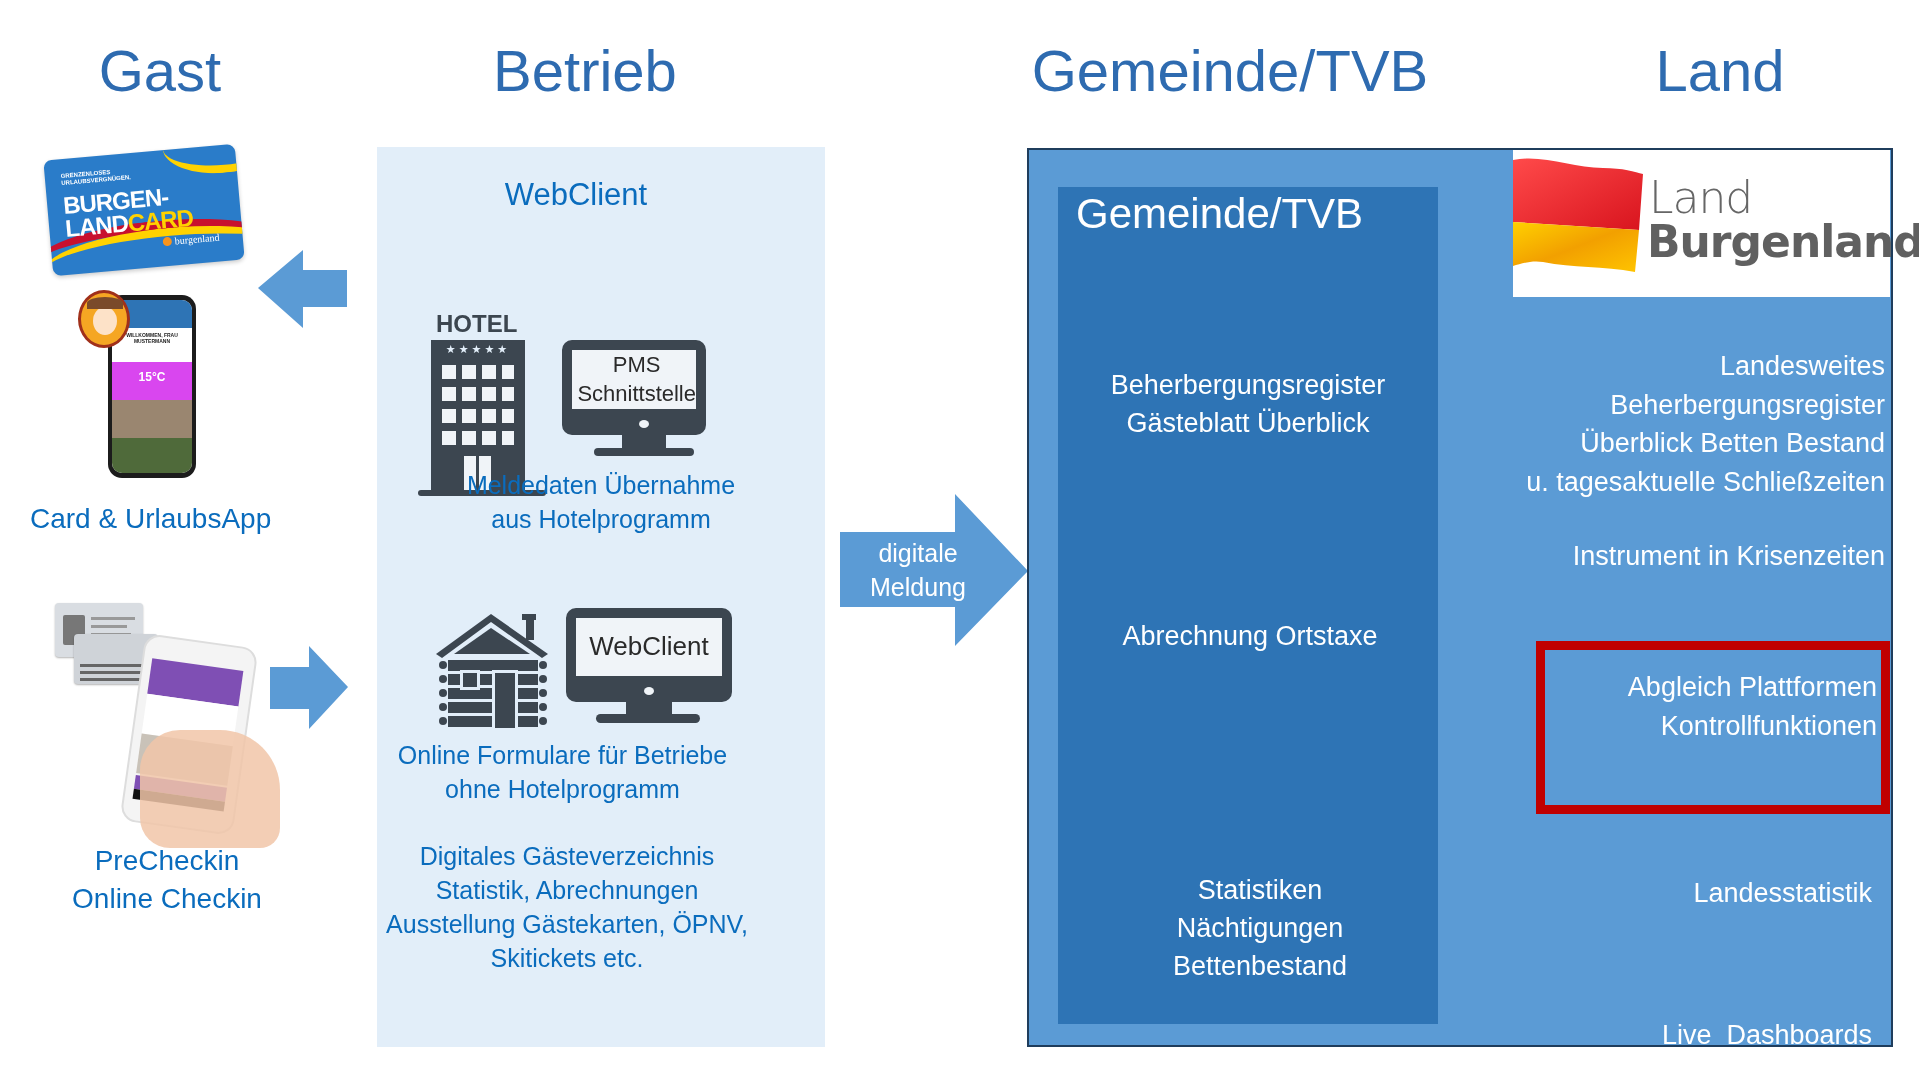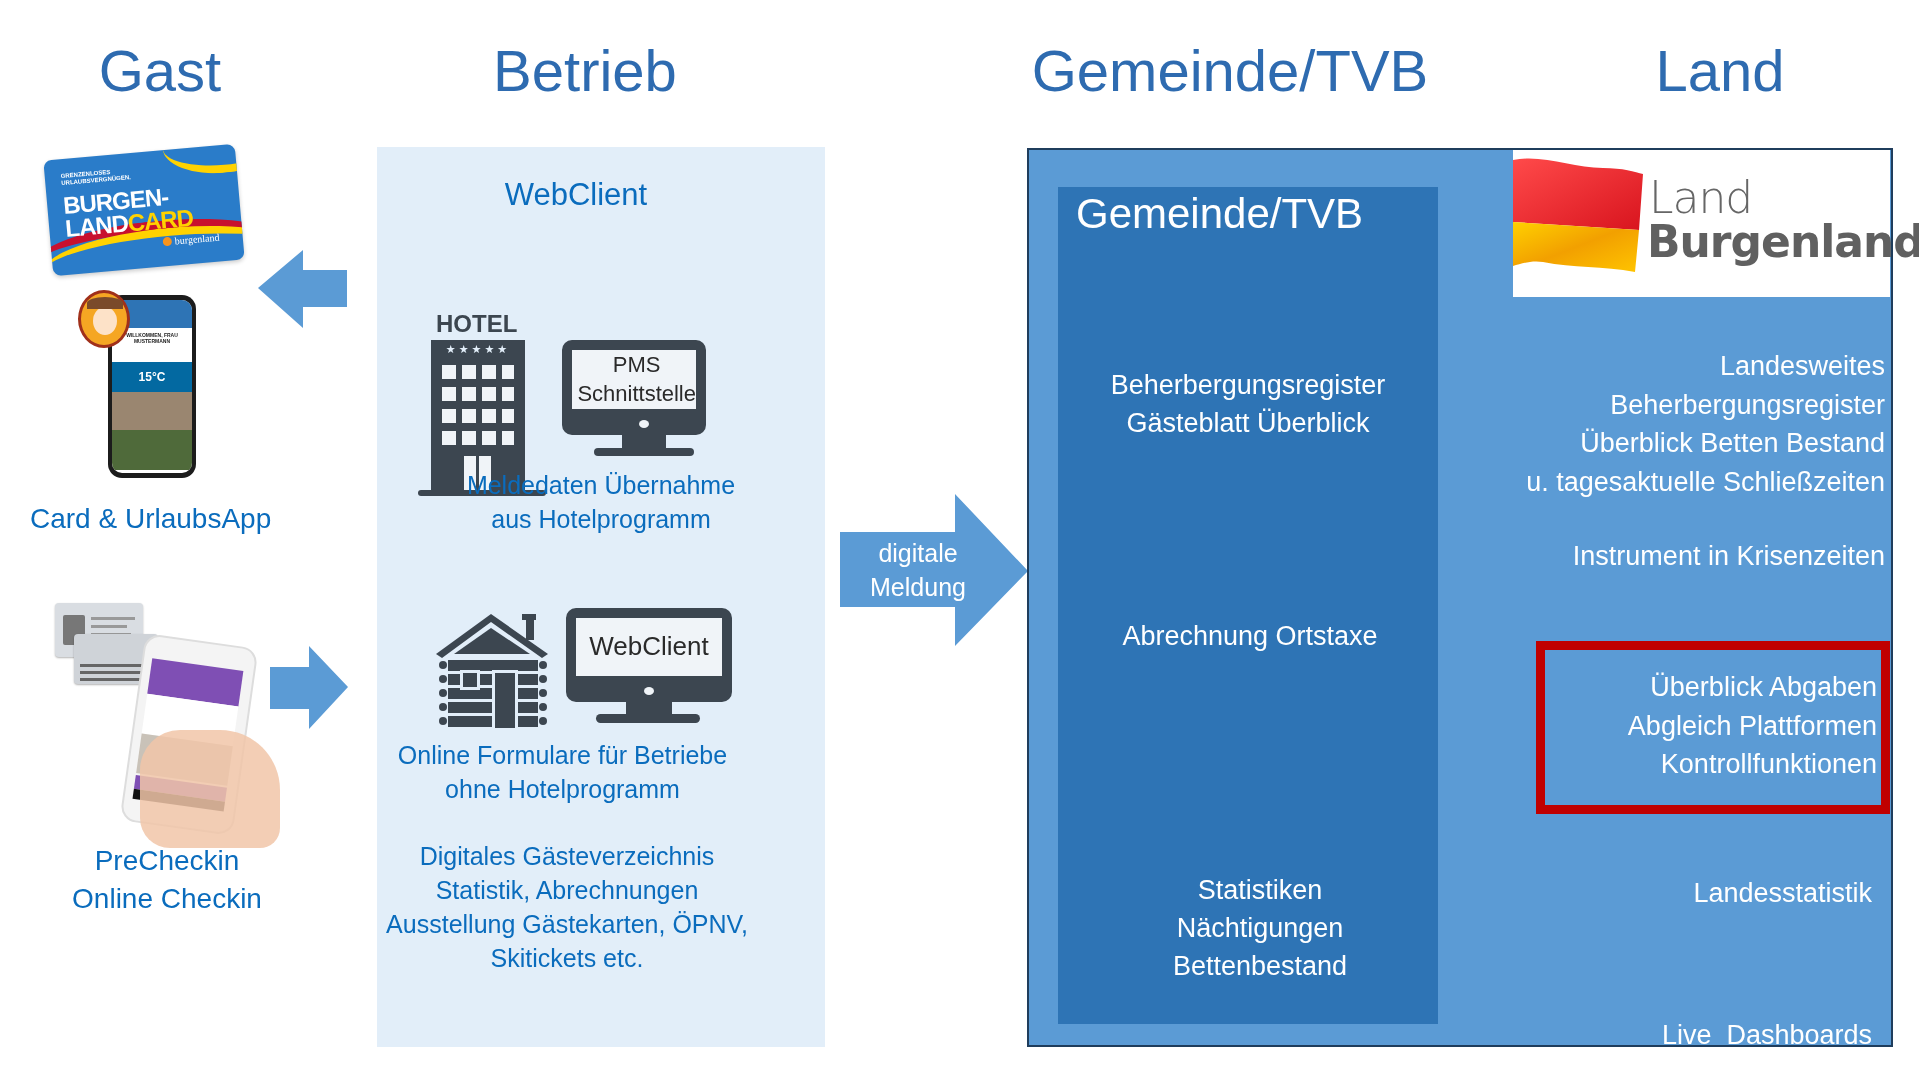--- a/index.html
+++ b/index.html
@@ -48,21 +48,21 @@
   <div class="abs" style="left:112px;top:86px;font-size:10px;color:#fff;font-family:'Liberation Serif',serif;display:flex;align-items:center;gap:3px;">
     <span style="display:inline-block;width:9px;height:9px;border-radius:50%;background:#f7941d;"></span>
     <span>burgenland</span>
   </div>
 </div>
 
 <div class="abs" style="left:108px;top:295px;width:88px;height:183px;background:#1c1c1c;border-radius:14px;">
   <div class="abs" style="left:4px;top:5px;width:80px;height:173px;background:#fff;border-radius:10px;overflow:hidden;">
     <div style="height:28px;background:#2e74b5;"></div>
     <div style="height:30px;font-size:5px;font-weight:bold;text-align:center;padding-top:4px;color:#222;">WILLKOMMEN, FRAU MUSTERMANN</div>
-    <div style="height:30px;background:#0369a1;color:#fff;font-size:12px;font-weight:bold;text-align:center;line-height:30px;">15°C</div>
+    <div style="height:38px;background:#d946ef;color:#fff;font-size:12px;font-weight:bold;text-align:center;line-height:30px;">15°C</div>
     <div style="height:38px;background:#9a8670;"></div>
     <div style="height:40px;background:#4f6a3a;"></div>
   </div>
 </div>
 <div class="abs" style="left:78px;top:290px;width:52px;height:58px;border-radius:50%;background:#f5a623;border:3px solid #a0301a;box-sizing:border-box;">
   <div class="abs" style="left:12px;top:14px;width:24px;height:28px;border-radius:50%;background:#fde2c8;"></div>
   <div class="abs" style="left:6px;top:4px;width:36px;height:12px;border-radius:50% 50% 0 0;background:#7a4a2a;"></div>
 </div>
 
 <div class="abs blue-txt" style="left:30px;top:503px;font-size:28px;">Card &amp; UrlaubsApp</div>
@@ -238,21 +238,20 @@
   <div>Beherbergungsregister</div>
   <div>Überblick Betten Bestand</div>
   <div>u. tagesaktuelle Schließzeiten</div>
 </div>
 <div class="abs white-txt rt" style="left:1480px;top:537px;width:405px;font-size:27px;line-height:38px;">
   <div>Instrument in Krisenzeiten</div>
 </div>
 
 <div id="red-box" class="abs"></div>
 <div class="abs white-txt rt" style="left:1545px;top:668px;width:332px;font-size:27px;line-height:38.5px;">
-  <div>Überblick Abgaben</div>
   <div>Abgleich Plattformen</div>
   <div>Kontrollfunktionen</div>
 </div>
 
 <div class="abs white-txt rt" style="left:1480px;top:874px;width:392px;font-size:27px;line-height:38px;">
   <div>Landesstatistik</div>
 </div>
 <div class="abs white-txt rt" style="left:1480px;top:940px;width:392px;font-size:27px;line-height:38px;white-space:pre;">
   <div>Live  Dashboards</div>
   

